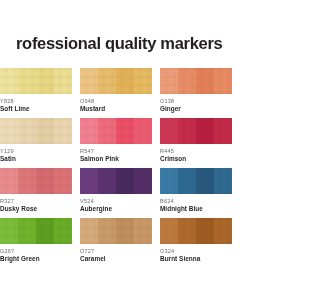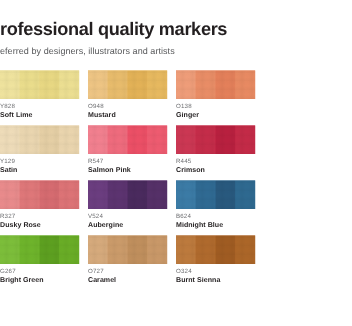--- a/index.html
+++ b/index.html
@@ -18,21 +18,21 @@
   }
   .header{
     padding:18px 0 0 12px;
   }
   .title{
     font-size:16.5px;
     font-weight:bold;
     color:#231f20;
     letter-spacing:-0.3px;
     line-height:1.1;
-    margin:0;
+    margin:16px;
     white-space:nowrap;
   }
   .subtitle{
     font-size:8.2px;
     color:#58595b;
     margin:6px 0 0 0;
     letter-spacing:0.05px;
     white-space:nowrap;
   }
   .grid{
@@ -84,21 +84,20 @@
     letter-spacing:0.05px;
   }
 </style>
 </head>
 <body>
 
 <div class="page">
 
   <div class="header">
     <div class="title">rofessional quality markers</div>
-    <div class="subtitle">eferred by designers, illustrators and artists</div>
   </div>
 
   <div class="grid">
       <div class="cell">
         <div class="swatch" style="background: rgb(234, 217, 139);">
           <div class="bands">
             <span style="background: rgb(239, 227, 158);"></span>
             <span style="background: rgb(234, 221, 140);"></span>
             <span style="background: rgb(232, 216, 131);"></span>
             <span style="background: rgb(236, 223, 146);"></span>

